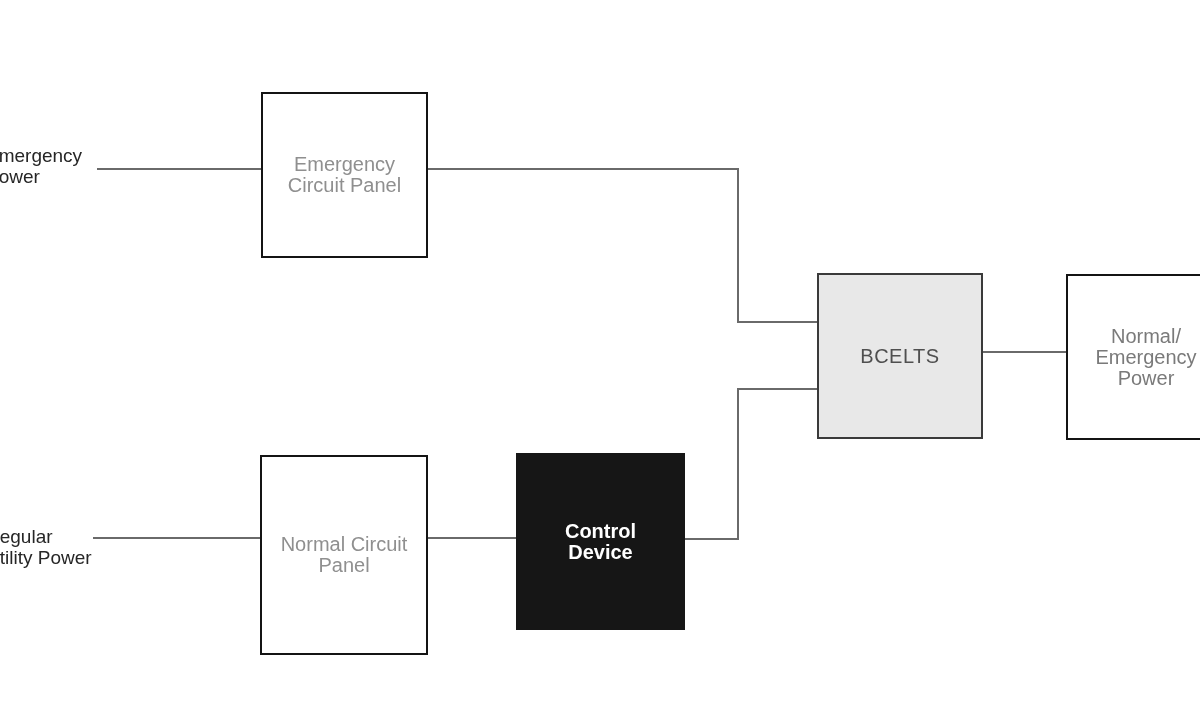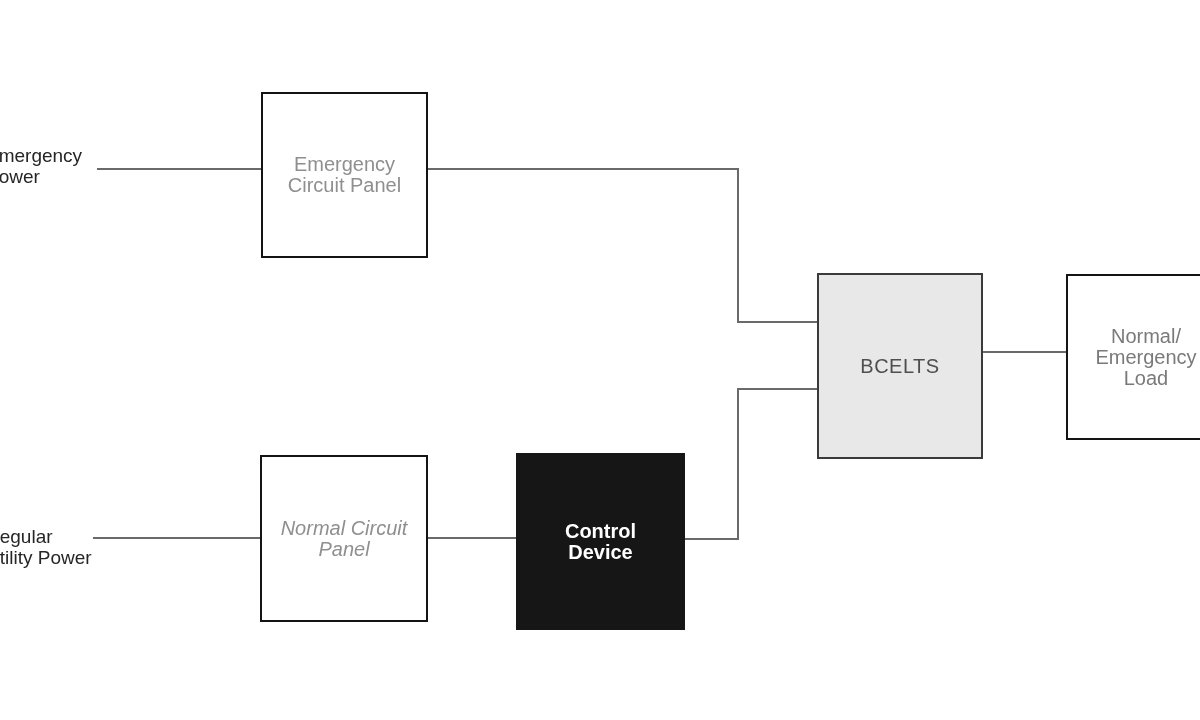--- a/index.html
+++ b/index.html
@@ -77,33 +77,33 @@
   <div class="wire v" style="left:737px; top:388px; height:152px;"></div>
   <div class="wire h" style="left:737px; top:388px; width:80px;"></div>
 
   <div class="wire h" style="left:983px; top:351px; width:83px;"></div>
 
   <div class="node" style="left:261px; top:92px; width:167px; height:166px;">
     <span class="node-label">Emergency
 Circuit Panel</span>
   </div>
 
-  <div class="node" style="left:260px; top:455px; width:168px; height:167px;font-style:italic;">
+  <div class="node" style="left:260px; top:455px; width:168px; height:200px;">
     <span class="node-label">Normal Circuit
 Panel</span>
   </div>
 
   <div class="node control" style="left:516px; top:453px; width:169px; height:177px;text-align:center;">
     <span class="node-label">Control
 Device</span>
   </div>
 
-  <div class="node bcelts" style="left:817px; top:273px; width:166px; height:186px;">
+  <div class="node bcelts" style="left:817px; top:273px; width:166px; height:166px;">
     <span class="node-label">BCELTS</span>
   </div>
 
   <div class="node load" style="left:1066px; top:274px; width:160px; height:166px;">
     <span class="node-label">Normal/
 Emergency
-Load</span>
+Power</span>
   </div>
 
 </div>
 
 </body></html>

